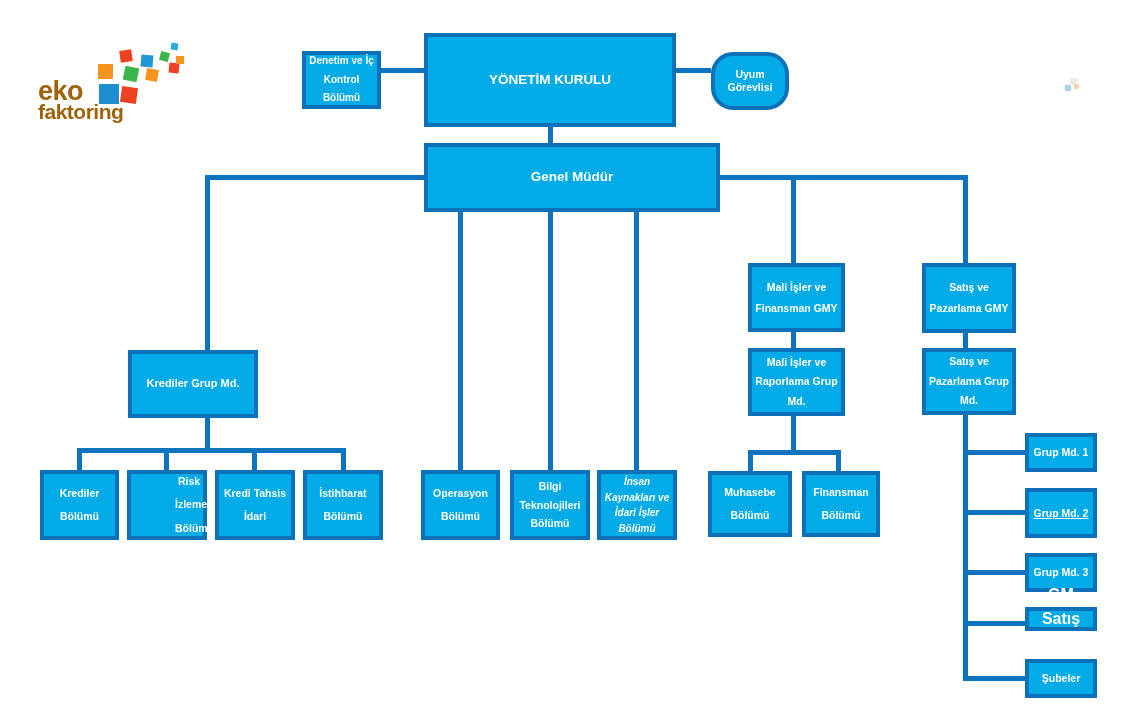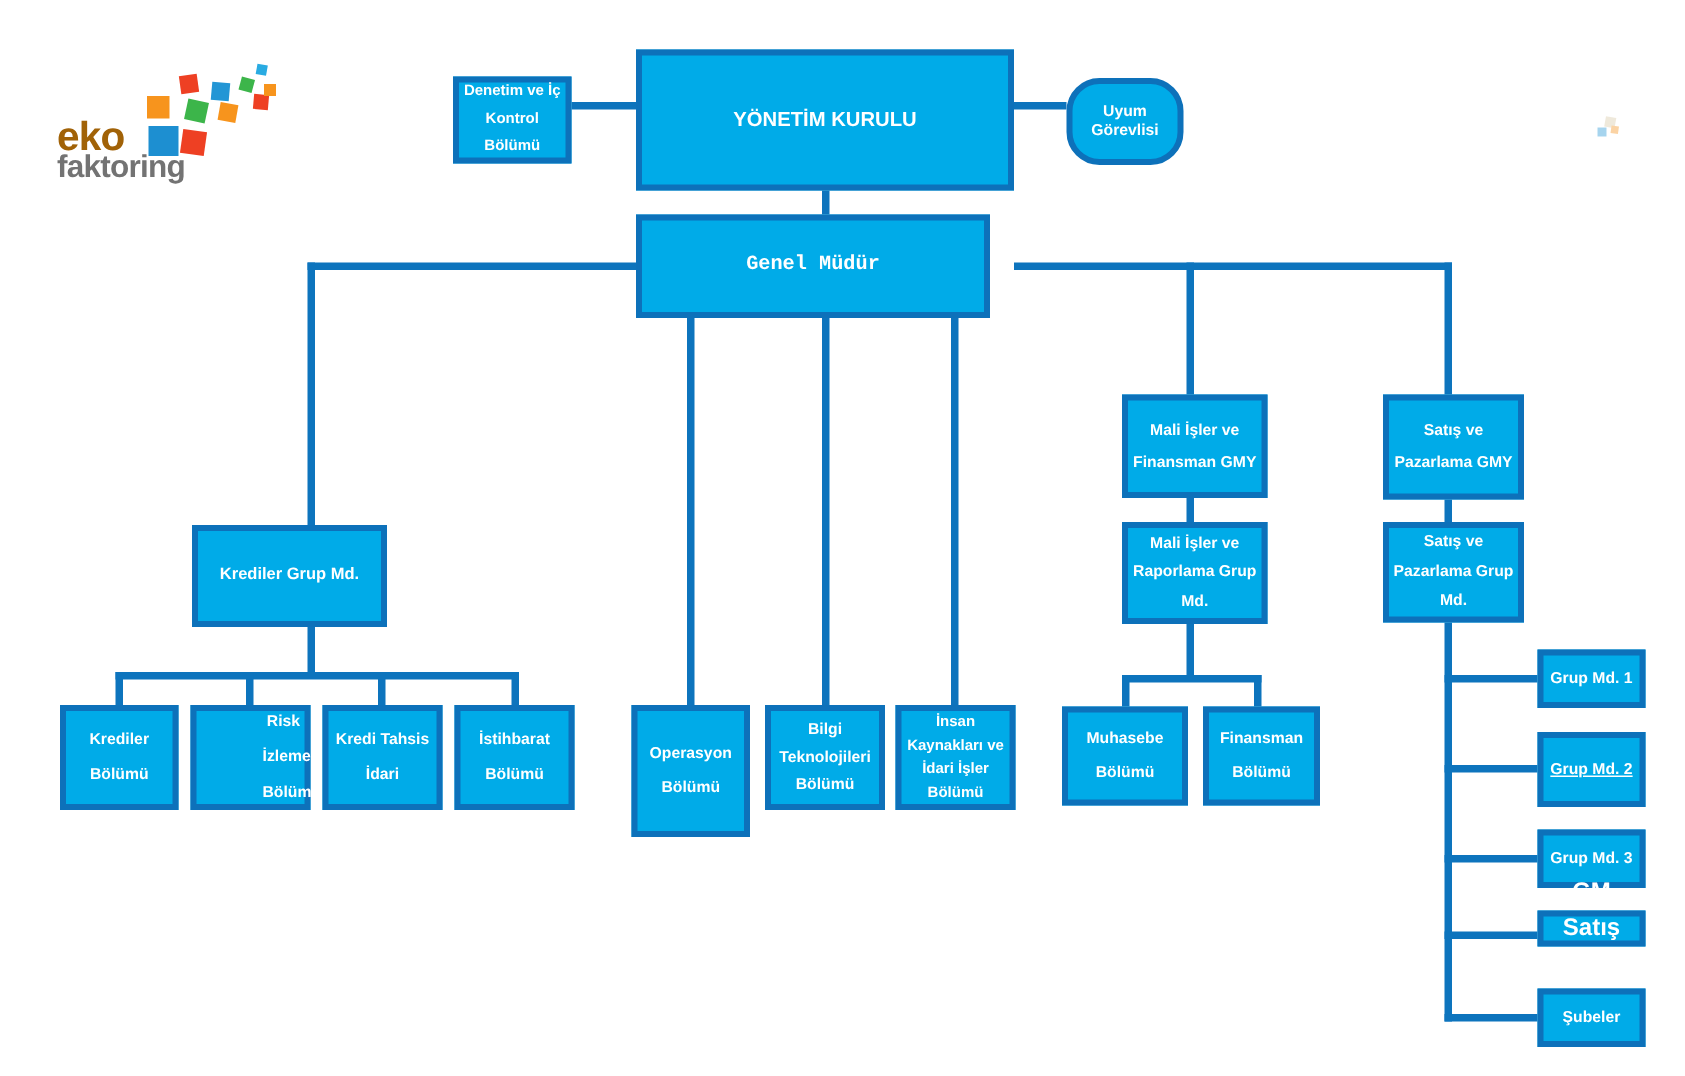--- a/index.html
+++ b/index.html
@@ -52,21 +52,21 @@
   #logo-line2{ left:8px; top:66px; font-size:21px; }
   .sq{ position:absolute; z-index:3; }
   #watermark{ position:absolute; left:1060px; top:76px; width:30px; height:22px; opacity:0.4; z-index:3;}
 </style>
 </head>
 <body>
 
 <div id="canvas">
   <div id="logo">
     <span class="logo-text" id="logo-line1" style="color: #a16207;">eko</span>
-    <span class="logo-text" id="logo-line2" style="color: #737373;">faktoring</span>
+    <span class="logo-text" id="logo-line2" style="color: #a16207;">faktoring</span>
   <div class="sq" style="left: 68px; top: 29px; width: 15px; height: 15px; background: rgb(247, 148, 29); transform: rotate(0deg);"></div>
       <div class="sq" style="left: 69px; top: 49px; width: 20px; height: 20px; background: rgb(29, 143, 209); transform: rotate(0deg);"></div>
       <div class="sq" style="left: 91px; top: 52px; width: 16px; height: 16px; background: rgb(238, 64, 35); transform: rotate(8deg);"></div>
       <div class="sq" style="left: 94px; top: 32px; width: 14px; height: 14px; background: rgb(60, 181, 74); transform: rotate(12deg);"></div>
       <div class="sq" style="left: 90px; top: 15px; width: 12px; height: 12px; background: rgb(238, 64, 35); transform: rotate(-8deg);"></div>
       <div class="sq" style="left: 111px; top: 20px; width: 12px; height: 12px; background: rgb(35, 150, 213); transform: rotate(5deg);"></div>
       <div class="sq" style="left: 116px; top: 34px; width: 12px; height: 12px; background: rgb(247, 148, 29); transform: rotate(10deg);"></div>
       <div class="sq" style="left: 130px; top: 17px; width: 9px; height: 9px; background: rgb(60, 181, 74); transform: rotate(15deg);"></div>
       <div class="sq" style="left: 139px; top: 28px; width: 10px; height: 10px; background: rgb(238, 64, 35); transform: rotate(5deg);"></div>
       <div class="sq" style="left: 141px; top: 8px; width: 7px; height: 7px; background: rgb(41, 171, 226); transform: rotate(10deg);"></div>
@@ -110,21 +110,21 @@
       <span>YÖNETİM KURULU</span>
     </div>
     <div class="node" style="left: 302px; top: 51px; width: 79px; height: 58px; font-size: 10px; line-height: 1.85;">
       <span>Denetim ve İç
 Kontrol
 Bölümü</span>
     </div>
     <div class="node" style="left: 711px; top: 52px; width: 78px; height: 58px; font-size: 10.5px; line-height: 1.2; border-radius: 22px;">
       <span>Uyum Görevlisi</span>
     </div>
-    <div class="node" style="left: 424px; top: 143px; width: 236px; height: 69px; font-size: 13.5px; line-height: 1.2; font-family: Liberation Mono, monospace;">
+    <div class="node" style="left: 424px; top: 143px; width: 296px; height: 69px; font-size: 13.5px; line-height: 1.2;">
       <span>Genel Müdür</span>
     </div>
     <div class="node" style="left: 128px; top: 350px; width: 130px; height: 68px; font-size: 11px; line-height: 1.2;">
       <span>Krediler Grup Md.</span>
     </div>
     <div class="node" style="left: 40px; top: 470px; width: 79px; height: 70px; font-size: 10.5px; line-height: 2.2;">
       <span>Krediler
 Bölümü</span>
     </div>
     <div class="node" style="left: 127px; top: 470px; width: 80px; height: 70px; font-size: 10.5px; line-height: 2.2; padding-left: 44px;">
@@ -132,30 +132,30 @@
 Bölümü</span>
     </div>
     <div class="node" style="left: 215px; top: 470px; width: 80px; height: 70px; font-size: 10.5px; line-height: 2.2;">
       <span>Kredi Tahsis
 İdari</span>
     </div>
     <div class="node" style="left: 303px; top: 470px; width: 80px; height: 70px; font-size: 10.5px; line-height: 2.2;">
       <span>İstihbarat
 Bölümü</span>
     </div>
-    <div class="node" style="left: 421px; top: 470px; width: 79px; height: 88px; font-size: 10.5px; line-height: 2.2;">
+    <div class="node" style="left: 421px; top: 470px; width: 79px; height: 70px; font-size: 10.5px; line-height: 2.2;">
       <span>Operasyon
 Bölümü</span>
     </div>
     <div class="node" style="left: 510px; top: 470px; width: 80px; height: 70px; font-size: 10.5px; line-height: 1.8;">
       <span>Bilgi
 Teknolojileri
 Bölümü</span>
     </div>
-    <div class="node" style="left: 597px; top: 470px; width: 80px; height: 70px; font-size: 10px; line-height: 1.55;">
+    <div class="node" style="left: 597px; top: 470px; width: 80px; height: 70px; font-size: 10px; line-height: 1.55; font-style: italic;">
       <span>İnsan
 Kaynakları ve
 İdari İşler
 Bölümü</span>
     </div>
     <div class="node" style="left: 748px; top: 263px; width: 97px; height: 69px; font-size: 10.5px; line-height: 2;">
       <span>Mali İşler ve
 Finansman GMY</span>
     </div>
     <div class="node" style="left: 748px; top: 348px; width: 97px; height: 68px; font-size: 10.5px; line-height: 1.85;">

